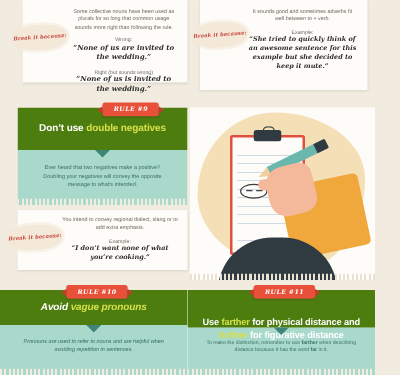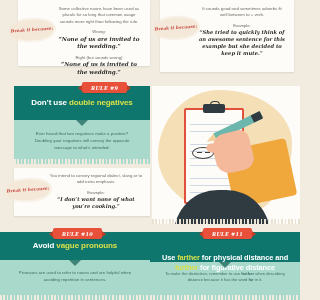--- a/index.html
+++ b/index.html
@@ -64,21 +64,21 @@
     content:""; position:absolute; top:50%; width:0; height:0;
     border-top:3px solid transparent; border-bottom:3px solid transparent;
     margin-top:-3px;
   }
   .badge::before { left:-4px;  border-right:4px solid #c43d2a; }
   .badge::after  { right:-4px; border-left:4px solid #c43d2a; }
 
   
   .panel { position:absolute; overflow:hidden; }
   .panel-head {
-    background:#0f766e; color:#fff; text-align:center;
+    background:#4d7c0f; color:#fff; text-align:center;
     display:flex; align-items:center; justify-content:center;
     padding:0 8px; position:relative;
   }
   .panel-head h2 {
     font-size:8px; font-weight:bold; line-height:1.35; letter-spacing:-.1px;
   }
   .hl { color:#d7e04a; }
   .notch {
     position:absolute; left:50%; bottom:-6px; margin-left:-6px;
     width:0; height:0;
@@ -104,21 +104,21 @@
   
   #card-rule9 {
     position:absolute; left:14px; top:168px; width:136px; height:48px;
     background:#fdfcf8; box-shadow:0 1px 2px rgba(0,0,0,.10);
     padding:5px 7px;
   }
   #card-rule9 .body-txt, #card-rule9 .label-txt, #card-rule9 .script { padding-left:28px; }
   #card-rule9 .script { font-size:5.2px; }
 
   
-  #panel-rule10 { left:0; top:232px; width:150px; height:68px; }
+  #panel-rule10 { left:0; top:232px; width:150px; height:68px;font-style:italic; }
   #panel-rule10 .panel-head { height:28px; }
   #panel-rule10 .panel-body { height:40px; padding-top:10px; }
 
   #panel-rule11 { left:150px; top:232px; width:150px; height:68px; }
   #panel-rule11 .panel-head { height:30px; }
   #panel-rule11 .panel-head h2 { font-size:7.4px;margin-top:32px; }
   #panel-rule11 .panel-body { height:38px; padding:9px 10px 6px 10px; font-size:4.1px; }
 
   
   #illustration {

